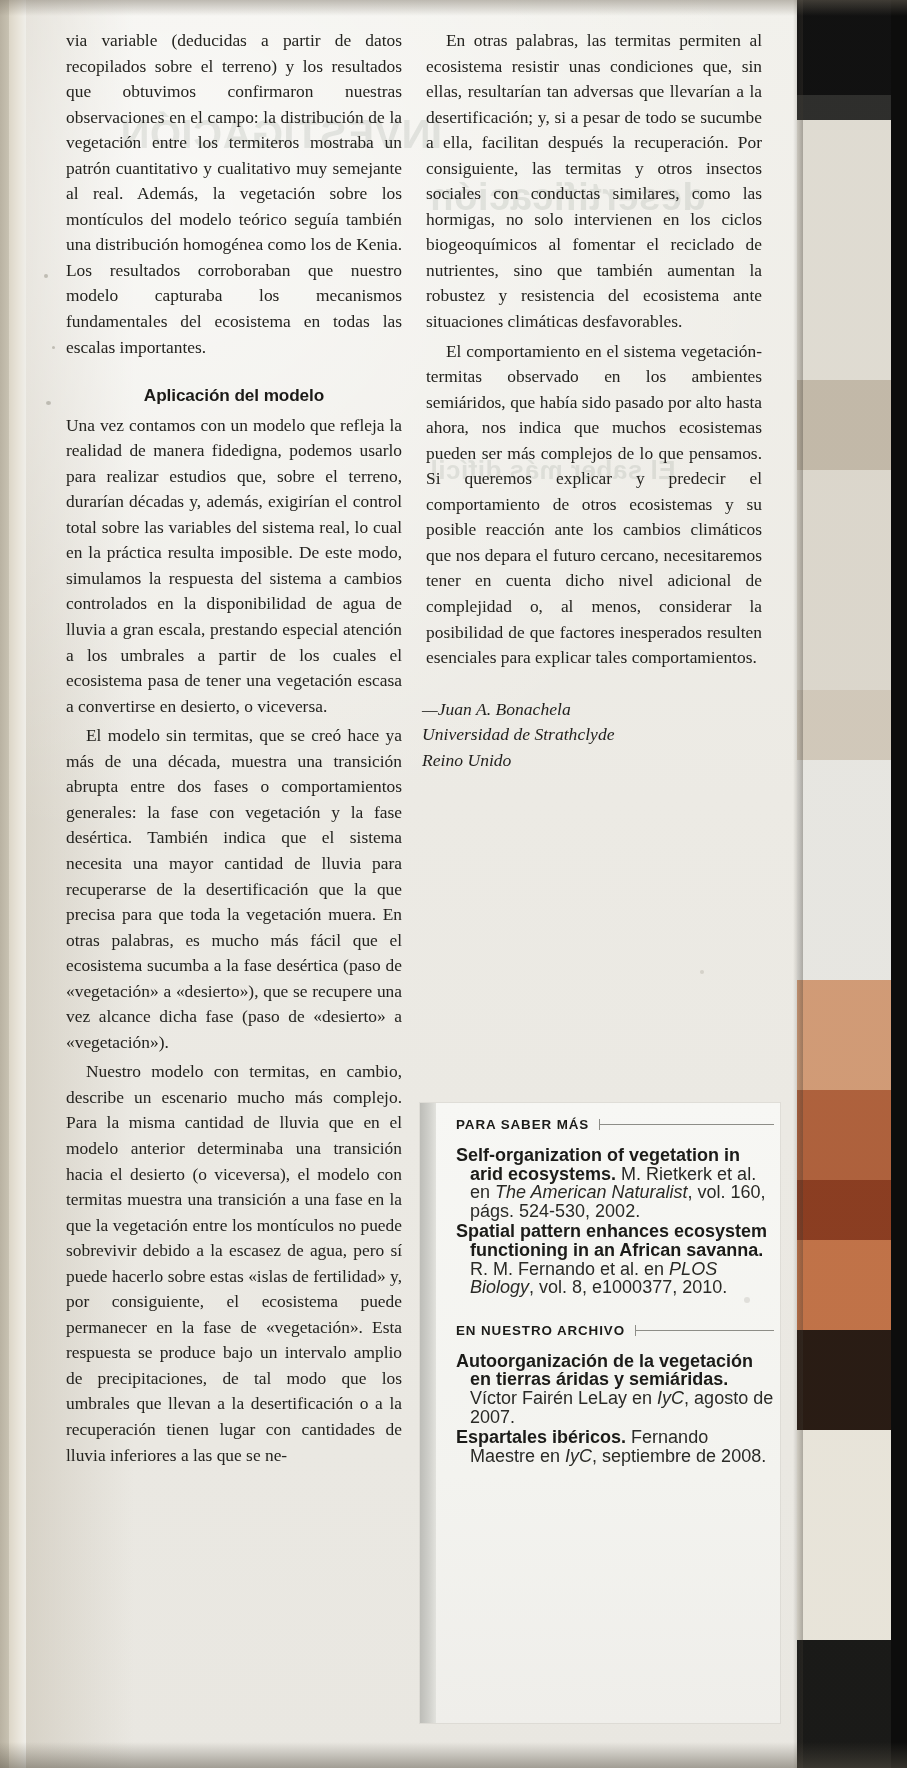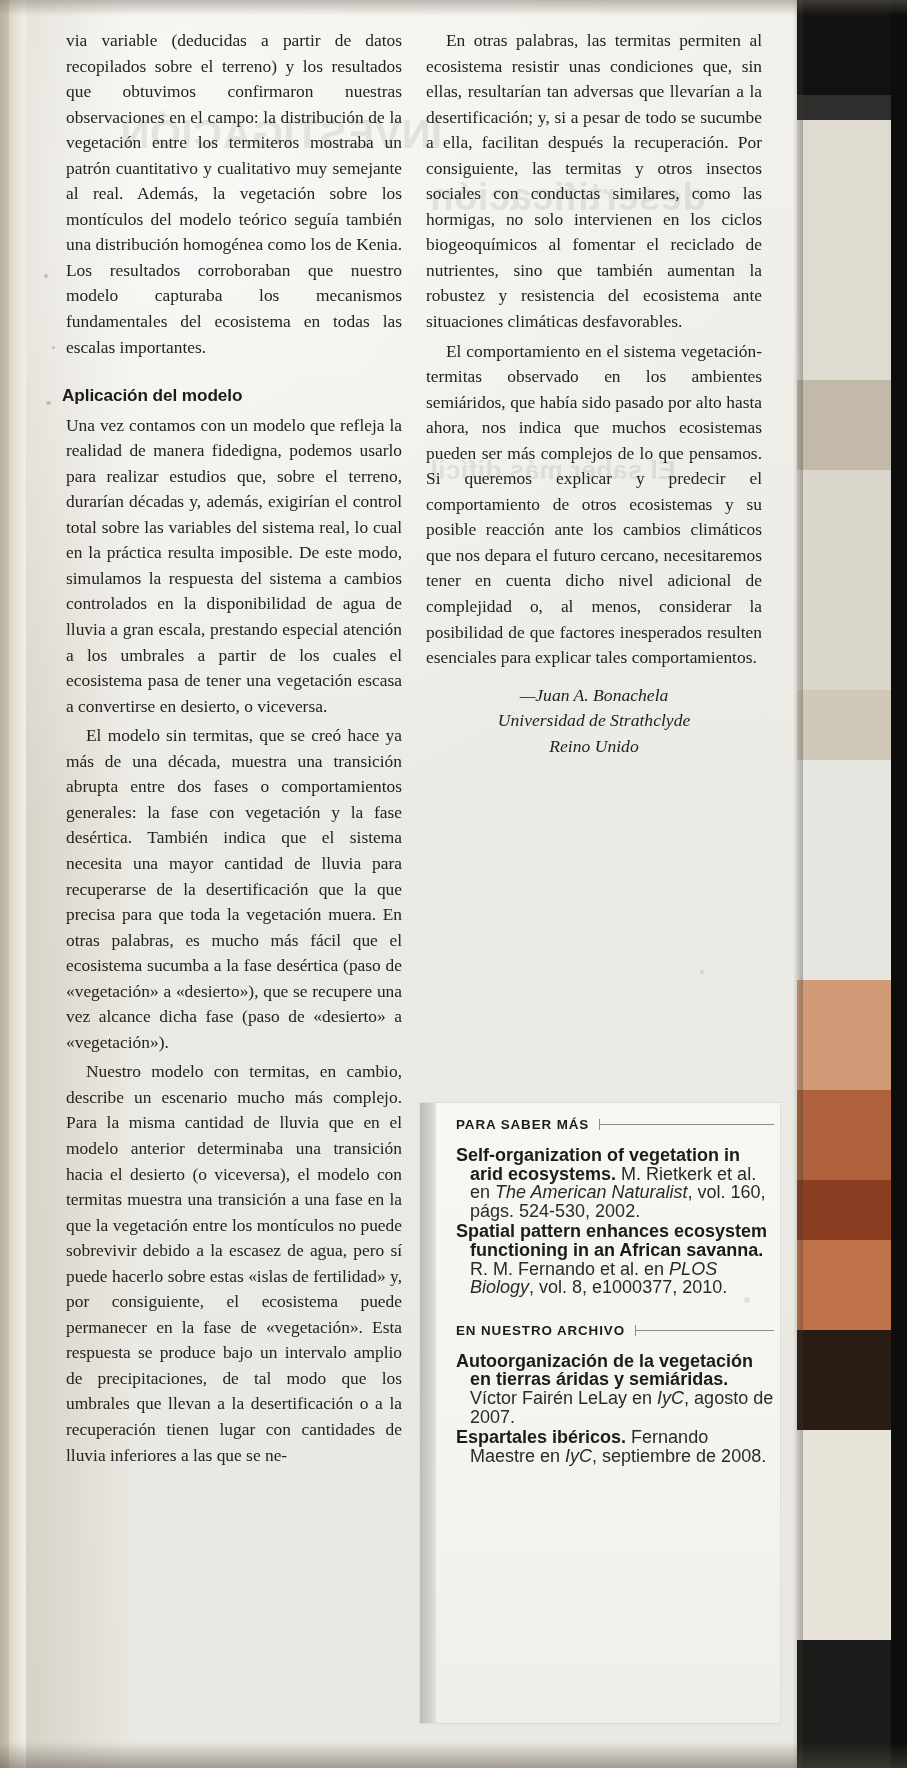--- a/index.html
+++ b/index.html
@@ -104,26 +104,26 @@
   .col p { margin: 4px; text-indent: 1.15em; }
   .col p.first { text-indent: 0; }
 
   h2.section {
     font-family: "Liberation Sans", sans-serif;
     font-size: 17.2px;
     font-weight: 700;
     color: #1b1a17;
     margin: 23px 0 1px 0;
     letter-spacing: -0.1px;
+    text-align: center;
+  }
+
+  .signature {
+    margin-top: 26px;
     text-align: left;
-  }
-
-  .signature {
-    margin-top: 12px;
-    text-align: center;
     font-style: italic;
     font-size: 17.6px;
     line-height: 25.5px;
     color: #201f1c;
   }
   .signature div { white-space: nowrap; }
 
   
   .refbox {
     position: absolute;

